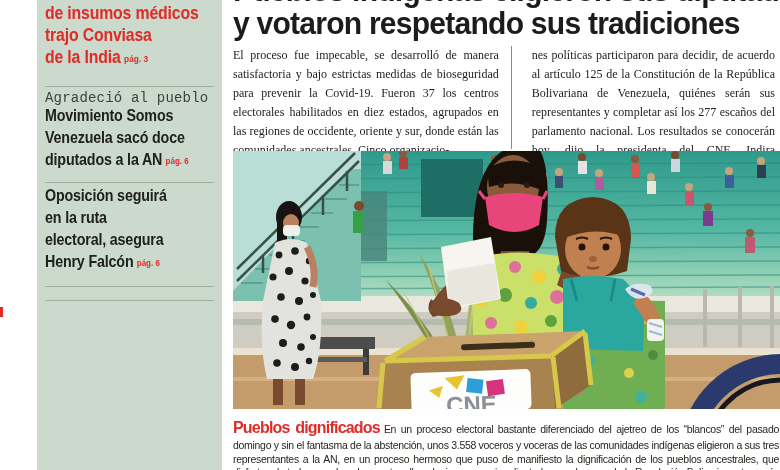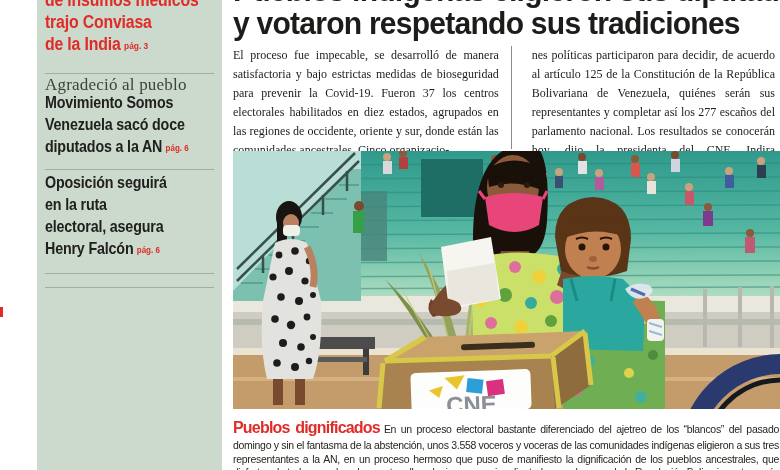--- a/index.html
+++ b/index.html
@@ -1,26 +1,26 @@
 <!DOCTYPE html>
 <html><head>
 <meta charset="utf-8">
 <style>
   * { margin:0; padding:0; box-sizing:border-box; }
   html,body { width:780px; height:470px; }
   body { position:relative; overflow:hidden; background:#fff; font-family:"Liberation Sans",sans-serif; }
 
   
   .sidebar { position:absolute; left:37px; top:0; width:185px; height:470px;
-             background:#cbdacc; padding:3px 8px 0 8px; overflow:hidden; }
+             background:#cbdacc; padding:16px 8px 0 8px; overflow:hidden; }
   .sb-line { white-space:nowrap; font-weight:bold; font-size:17px; line-height:22px;
              color:#20201e; letter-spacing:-0.2px; transform:scaleX(.84); transform-origin:0 50%; }
   .sb-red .sb-line { color:#e02b28; font-size:18px; transform:scaleX(.88); }
   .sb-red { margin-top:-14px; }
-  .kicker { font-family:Liberation Serif, serif; font-size:17px; color:#3c423c;
+  .kicker { font-family:Liberation Mono, monospace; font-size:14px; color:#3c423c;
             line-height:14px; letter-spacing:0.2px; }
   .sb-div { border:none; border-top:1px solid #9fae9f; height:0; }
   .ref { color:#e02b28; font-size:9.5px; font-weight:bold; letter-spacing:0;
          margin-left:4px; position:relative; top:-1px; }
   .m15{margin-top:15px}.m4{margin-top:4px}.m9{margin-top:9px}.m11{margin-top:11px}
   .m13{margin-top:13px}.m2{margin-top:2px}
 
   
   .frag { position:absolute; background:#e02b28; }
   .frag1 { left:37px; top:2px; width:5px; height:14px; }

